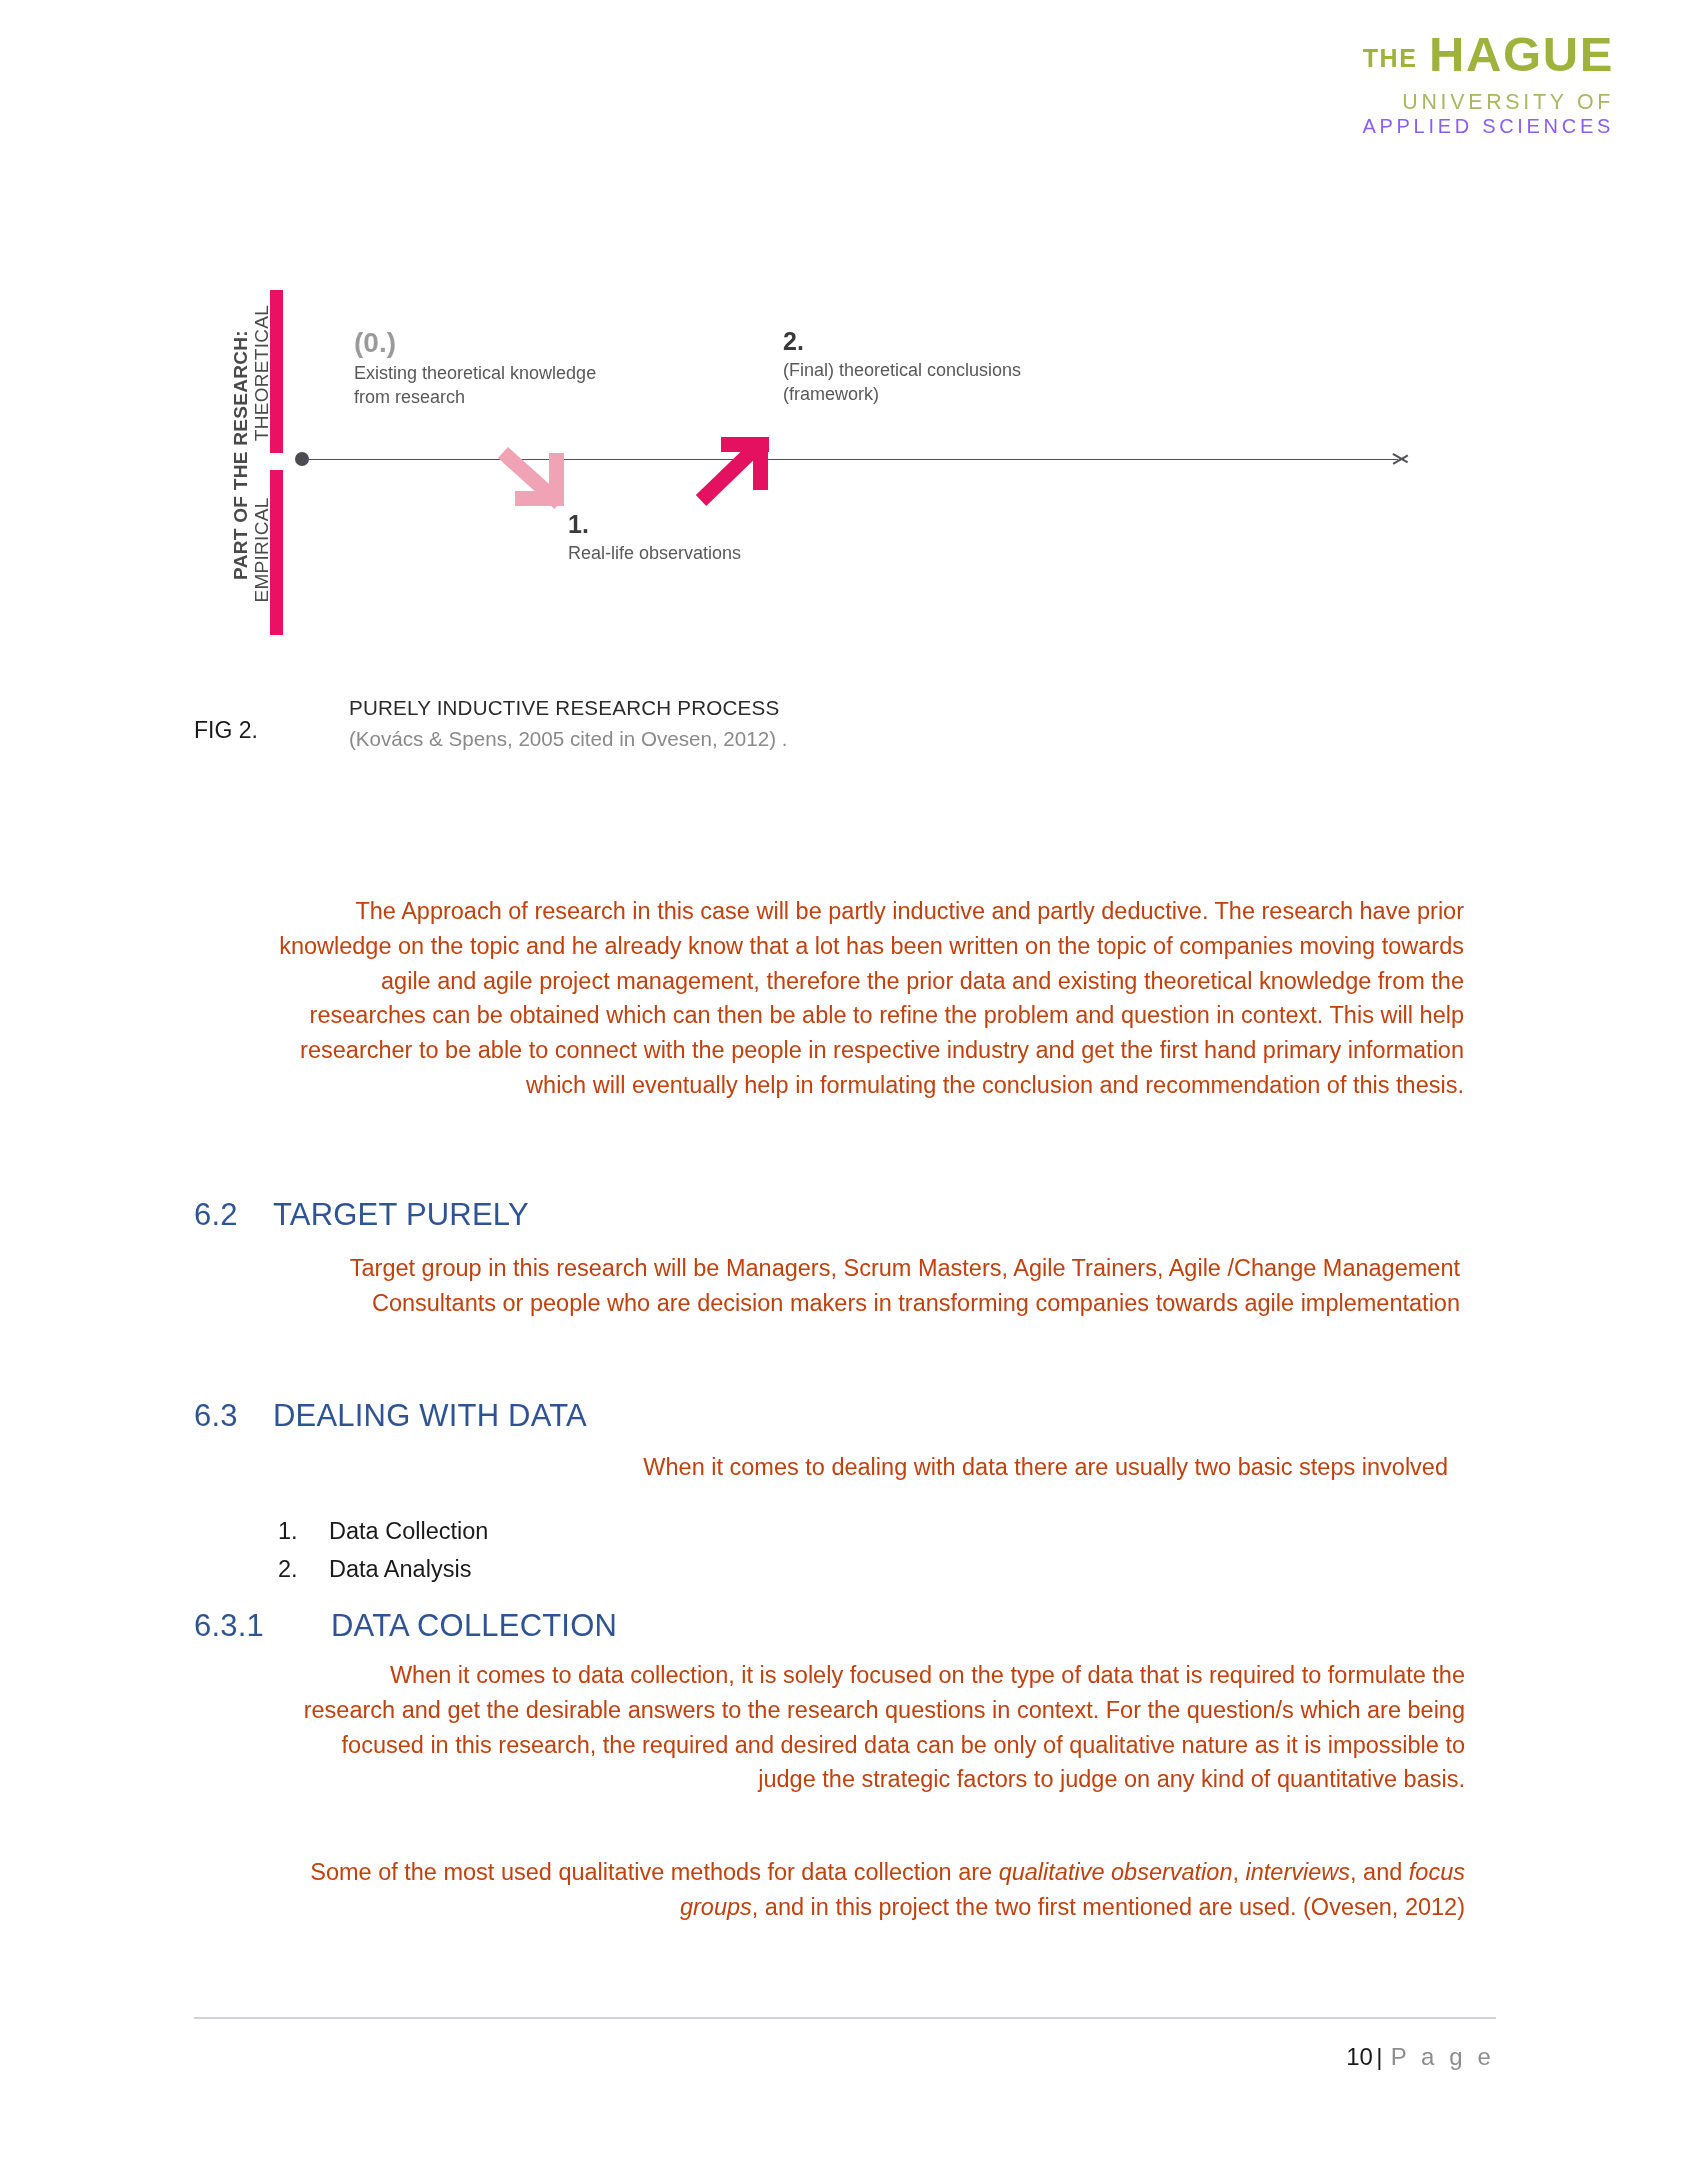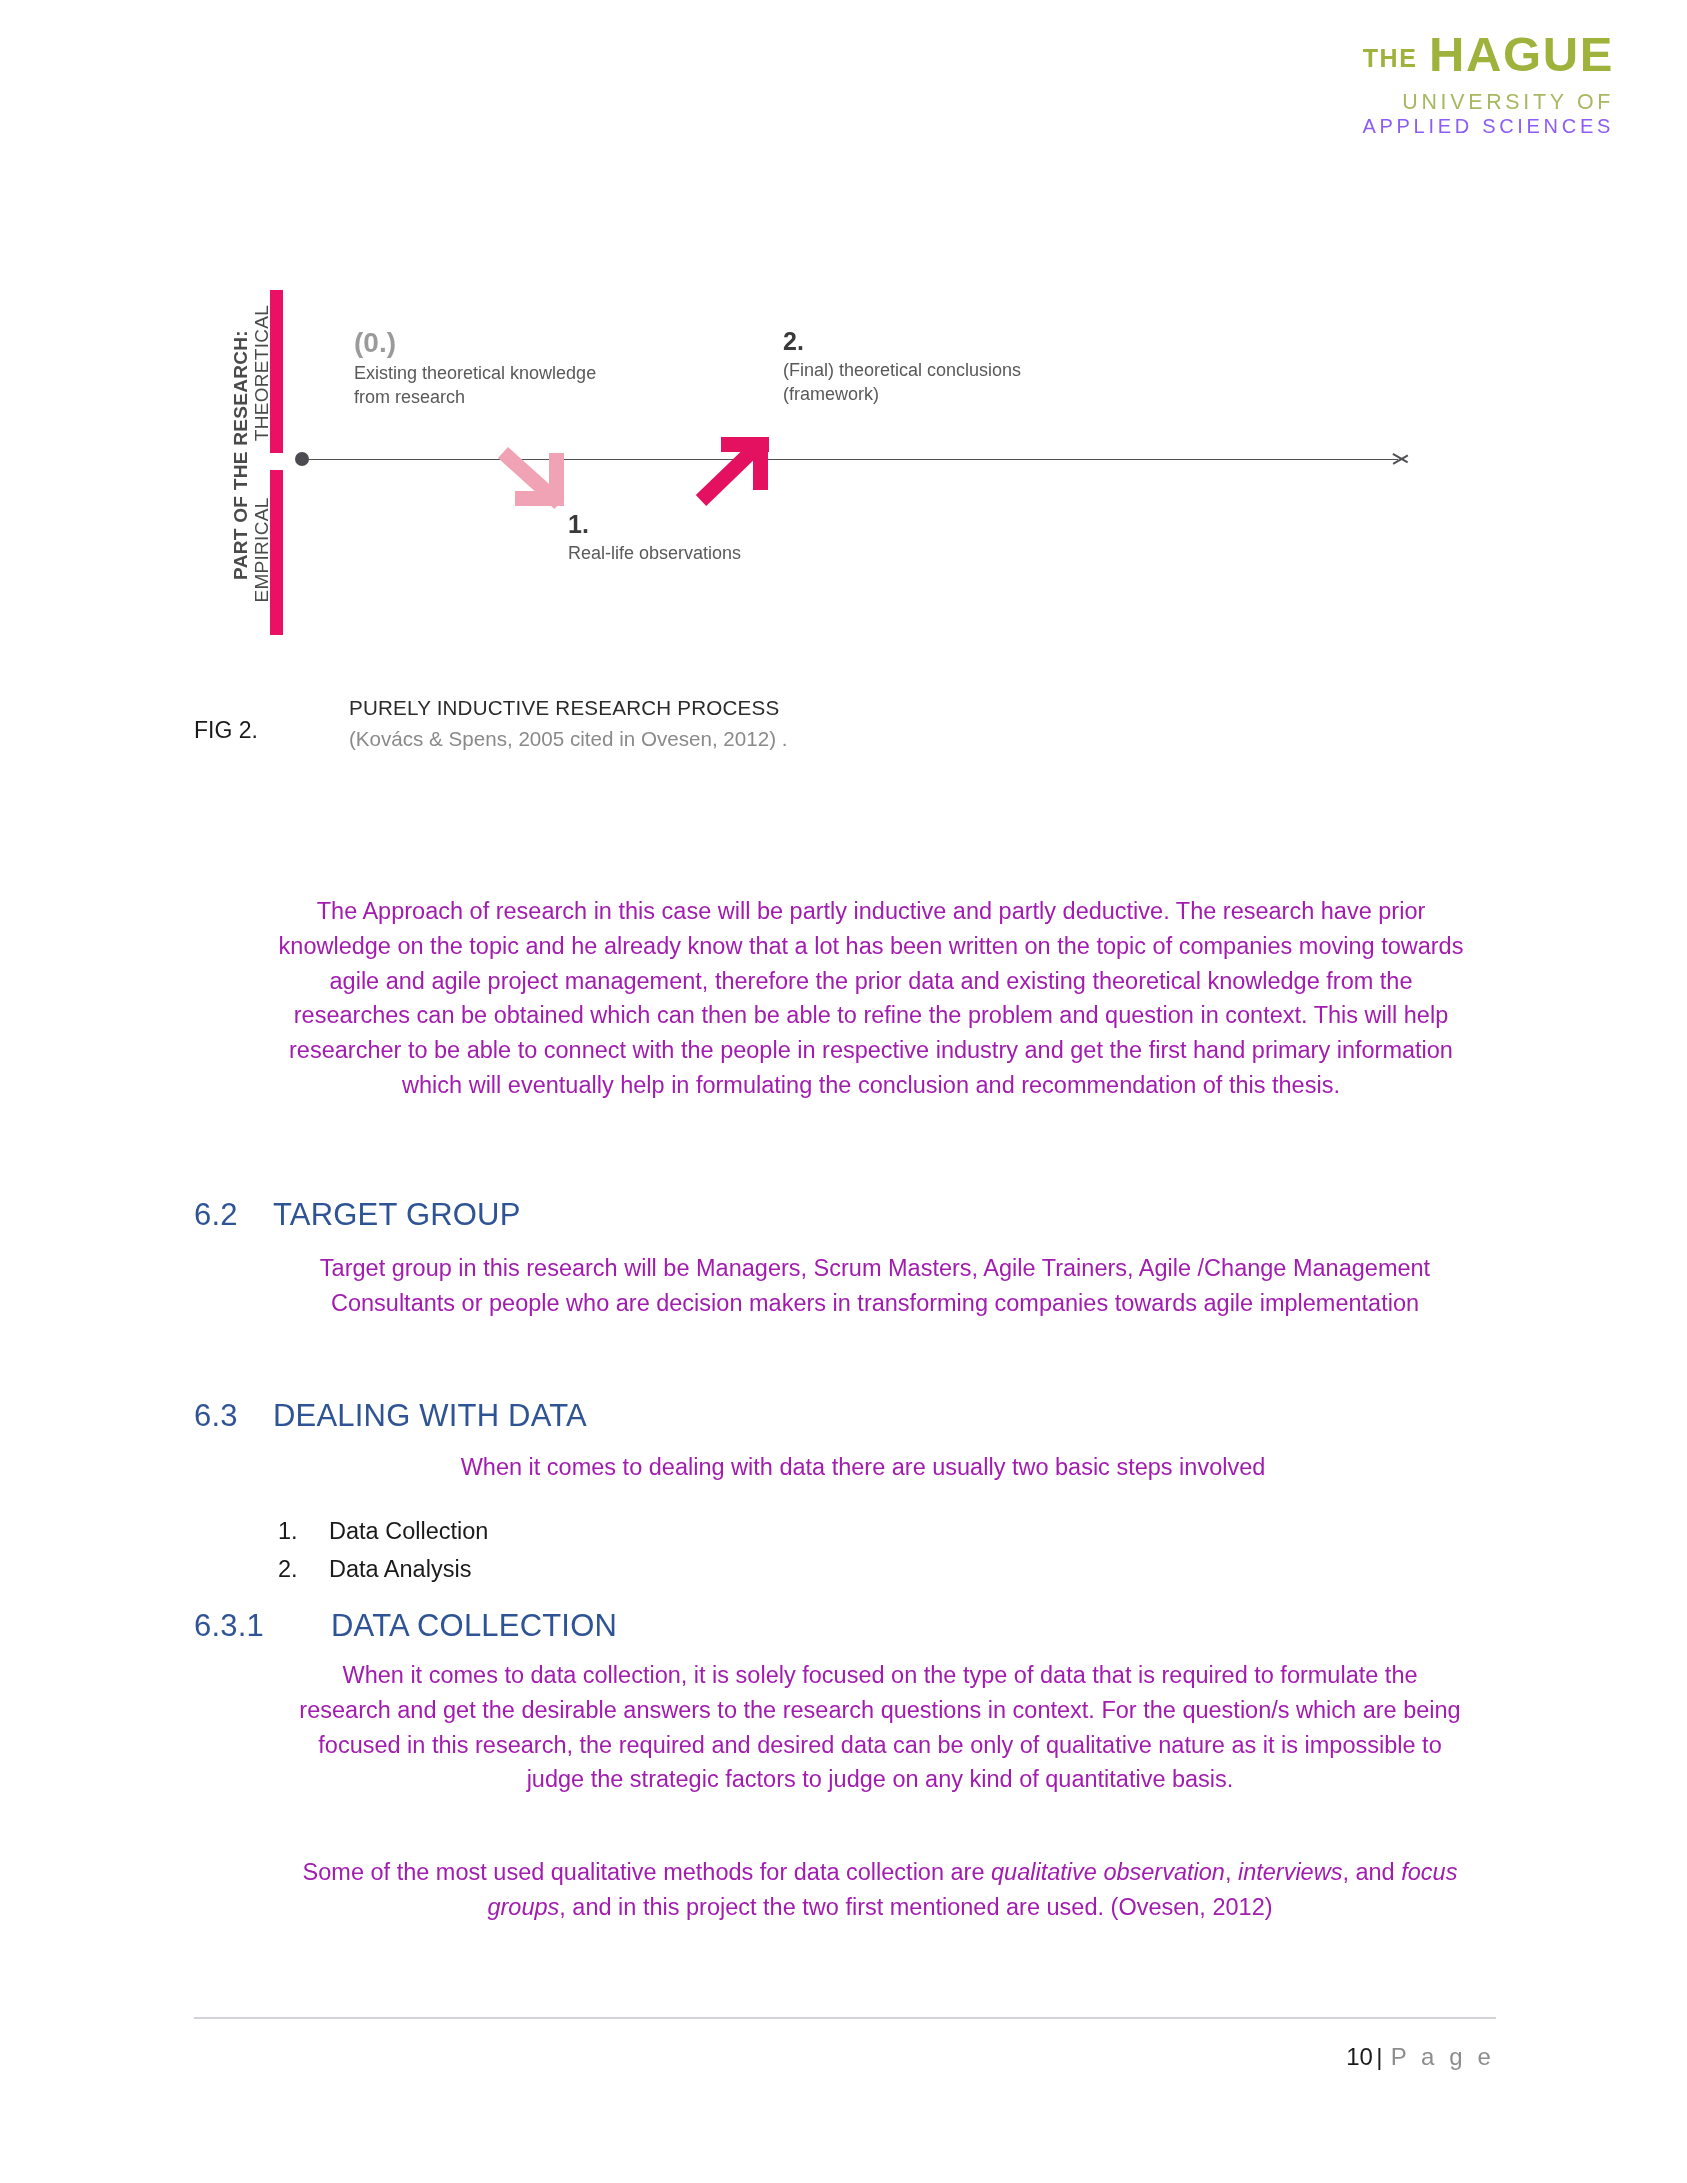--- a/index.html
+++ b/index.html
@@ -279,22 +279,22 @@
     margin-top: 7.4px;
     font-size: 20.6px;
     color: #8a8a8a;
   }
 
   
   .body-text {
     position: absolute;
     font-size: 23.5px;
     line-height: 1.48;
-    color: #a21caf;
-    text-align: center;
+    color: #c2410c;
+    text-align: right;
   }
   .p-approach { left: 278px; top: 894px; width: 1186px; }
 
   .heading {
     position: absolute;
     display: flex;
     color: #2F5496;
     font-size: 31px;
     letter-spacing: 0.2px;
     white-space: nowrap;
@@ -413,21 +413,21 @@
     <div class="fig-caption">
       <div class="fig-caption-title">PURELY INDUCTIVE RESEARCH PROCESS</div>
       <div class="fig-caption-source">(Kovács &amp; Spens, 2005 cited in Ovesen, 2012) .</div>
     </div>
   </div>
 
   <div class="body-text p-approach">The Approach of research in this case will be partly inductive and partly deductive. The research have prior knowledge on the topic and he already know that a lot has been written on the topic of companies moving towards agile and agile project management, therefore the prior data and existing theoretical knowledge from the researches can be obtained which can then be able to refine the problem and question in context. This will help researcher to be able to connect with the people in respective industry and get the first hand primary information which will eventually help in formulating the conclusion and recommendation of this thesis.</div>
 
   <div class="heading h-62">
     <span class="num">6.2</span>
-    <span>TARGET GROUP</span>
+    <span>TARGET PURELY</span>
   </div>
   <div class="body-text p-target">Target group in this research will be Managers, Scrum Masters, Agile Trainers, Agile /Change Management Consultants or people who are decision makers in transforming companies towards agile implementation</div>
 
   <div class="heading h-63">
     <span class="num">6.3</span>
     <span>DEALING WITH DATA</span>
   </div>
   <div class="body-text p-dealing">When it comes to dealing with data there are usually two basic steps involved</div>
 
   <div class="num-list">

